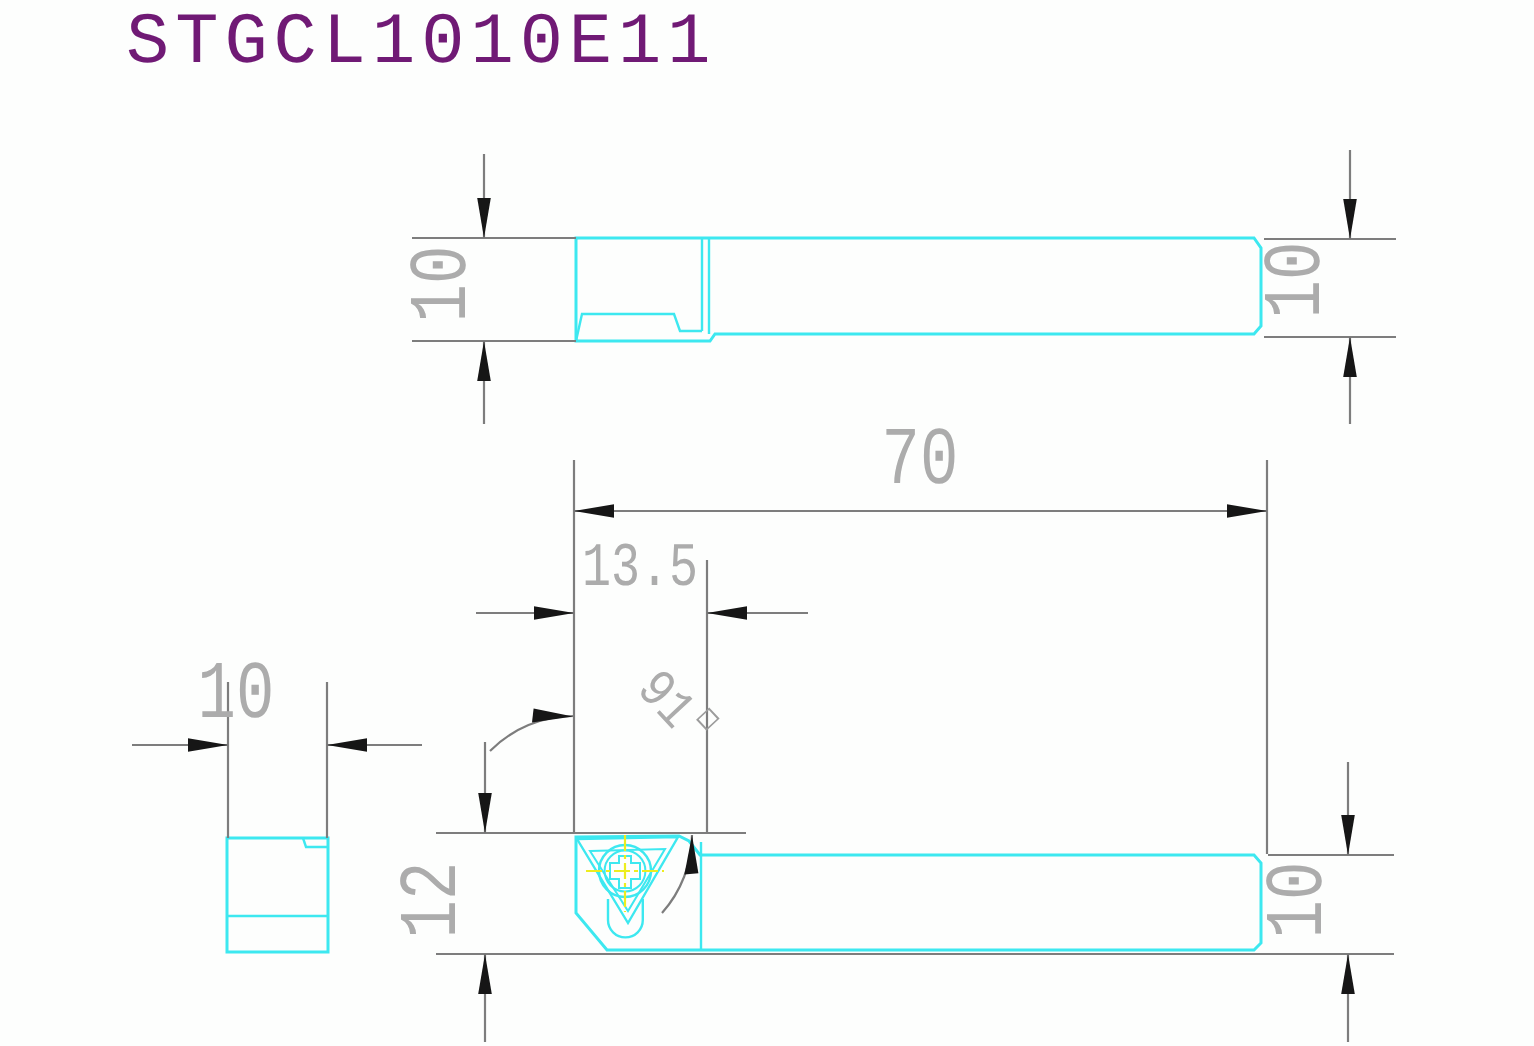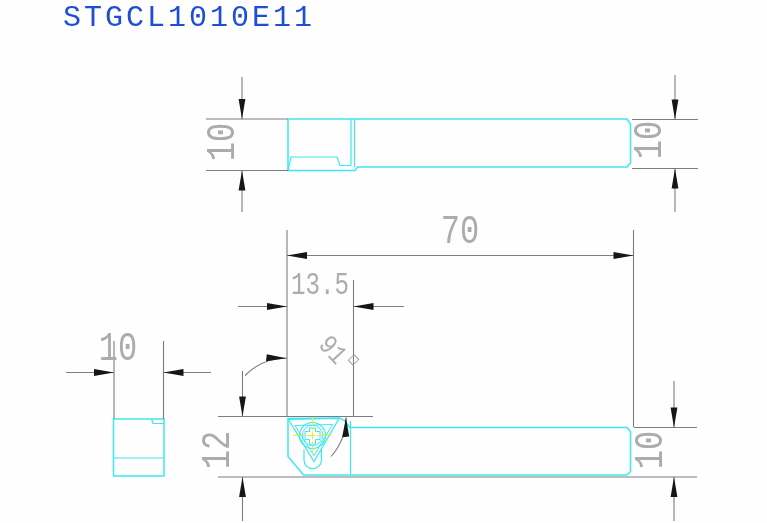--- a/index.html
+++ b/index.html
@@ -8,23 +8,23 @@
     width:767px;height:523px;
     background:#fdfefd;
     overflow:hidden;
     font-family:"Liberation Mono",monospace;
   }
   #drawing{position:absolute;left:0;top:0;}
   .title{
     position:absolute;
     left:63px;top:1px;
     font-family:"Liberation Mono",monospace;
-    font-size:30px;
+    font-size:36px;
     letter-spacing:3px;
-    color:#1d4ed8;
+    color:#701a75;
     white-space:nowrap;
   }
   .dimtext{
     position:absolute;
     font-family:"Liberation Mono",monospace;
     color:#acacac;
     white-space:nowrap;
     line-height:1;
     transform-origin:center center;
   }

